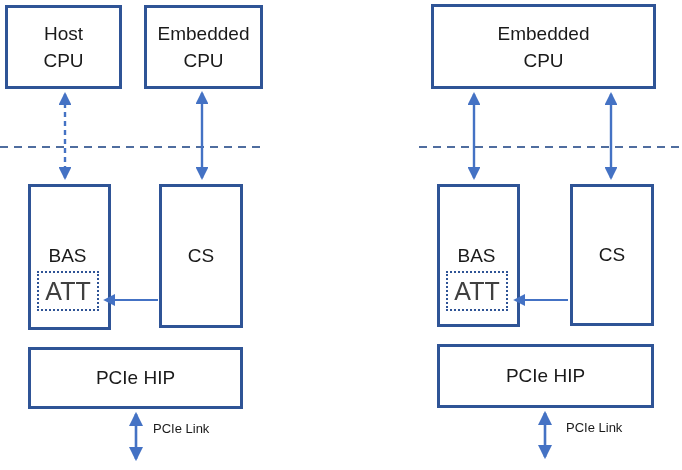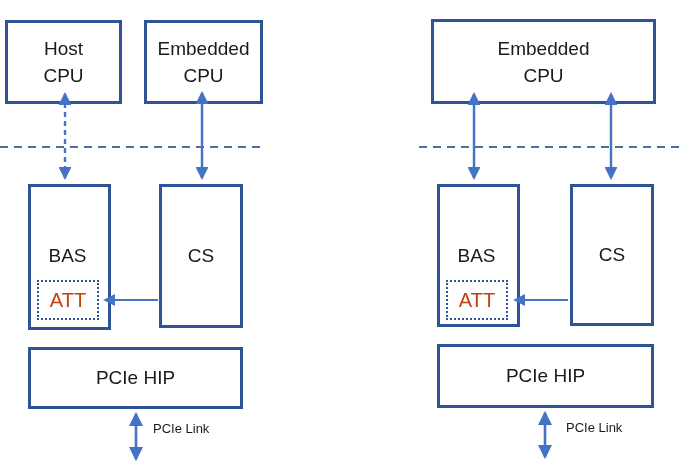--- a/index.html
+++ b/index.html
@@ -23,21 +23,20 @@
     color: #1a1a1a;
     display: flex;
     align-items: center;
     justify-content: center;
     text-align: center;
     font-size: 19px;
   }
   .cpu-box {
     flex-direction: column;
     line-height: 27px;
-    margin-top: 15px;
   }
   
   .host-cpu-l     { left: 5px;   top: 5px;   width: 117px; height: 84px; }
   .embedded-cpu-l { left: 144px; top: 5px;   width: 119px; height: 84px; }
   .bas-l          { left: 28px;  top: 184px; width: 83px;  height: 146px; }
   .cs-l           { left: 159px; top: 184px; width: 84px;  height: 144px; }
   .pcie-hip-l     { left: 28px;  top: 347px; width: 215px; height: 62px; }
   
   .embedded-cpu-r { left: 431px; top: 4px;   width: 225px; height: 85px; }
   .bas-r          { left: 437px; top: 184px; width: 83px;  height: 143px; }
@@ -49,30 +48,30 @@
     position: absolute;
     left: 0; right: 4px;
     top: 58px;
     text-align: center;
     font-size: 19px;
     color: #1a1a1a;
   }
   .att-box {
     position: absolute;
     left: 6px;
-    top: 93px;
+    top: 84px;
     width: 62px;
     height: 40px;
     border: 2.5px dotted #2f5496;
     box-sizing: border-box;
     display: flex;
     align-items: center;
     justify-content: center;
-    font-size: 20px;
-    color: #c2410c;
+    font-size: 25px;
+    color: #404040;
     background: #ffffff;
   }
   .pcie-link-label {
     position: absolute;
     font-size: 13px;
     color: #1a1a1a;
     white-space: nowrap;
   }
   .pcie-link-label.left  { left: 153px; top: 421px; }
   .pcie-link-label.right { left: 566px; top: 420px; }

